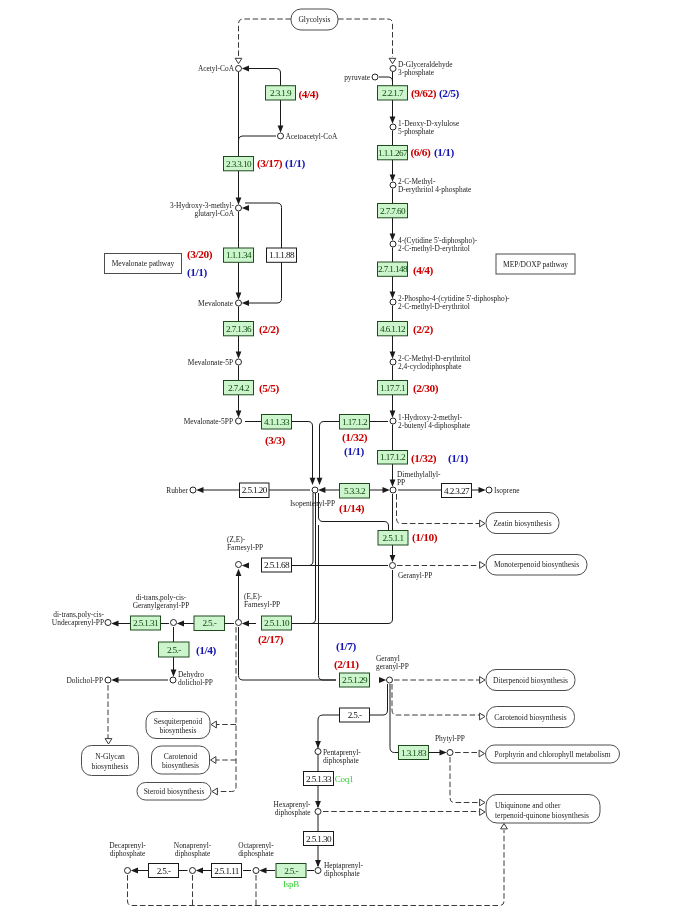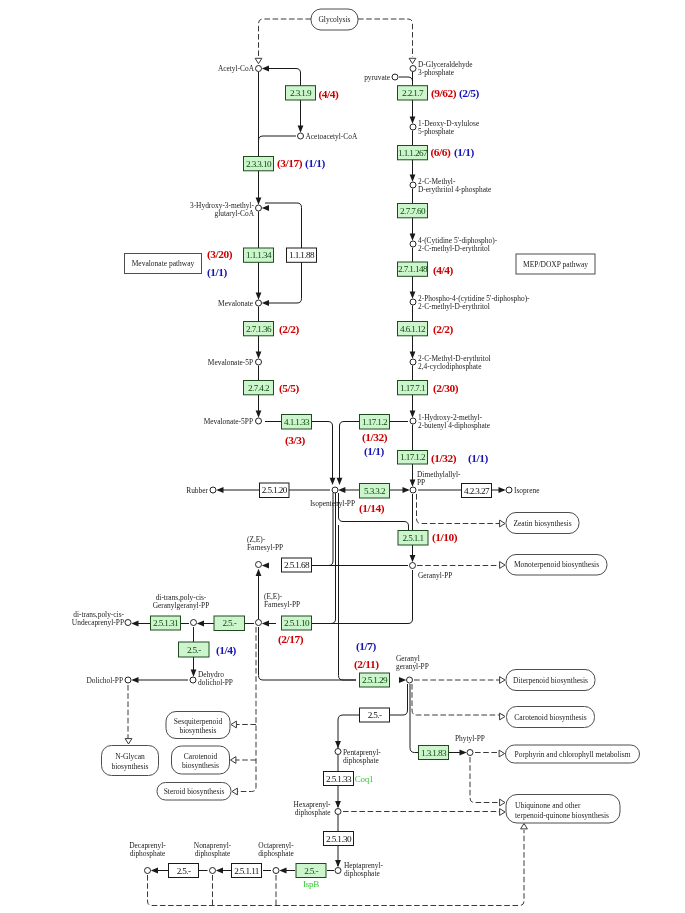--- a/index.html
+++ b/index.html
@@ -1,17 +1,17 @@
 <!DOCTYPE html>
 <html><head>
 <meta charset="utf-8">
 <title>Terpenoid backbone biosynthesis</title>
 <style>
   html,body{margin:0;padding:0;background:#ffffff;}
-  #root{position:relative;width:650px;height:913px;background:#ffffff;overflow:hidden;padding-left:20px;}
+  #root{position:relative;width:650px;height:913px;background:#ffffff;overflow:hidden;}
   svg{display:block;}
   text{font-family:"Liberation Serif",serif;}
   .enzbox rect{stroke:#1e4a1e;stroke-width:1;}
   .enzbox.green rect{fill:#cdf5cd;}
   .enzbox.white rect{fill:#ffffff;stroke:#1a1a1a;}
   .enzbox text{font-size:9.2px;text-anchor:middle;fill:#0b4a0b;letter-spacing:-0.62px;}
   .enzbox.white text{fill:#111111;}
   .pbox rect{fill:#ffffff;stroke:#4d4d4d;stroke-width:1;}
   .pbox text{font-size:7.5px;fill:#1a1a1a;}
   .cmp circle{fill:#ffffff;stroke:#1a1a1a;stroke-width:0.95;}

